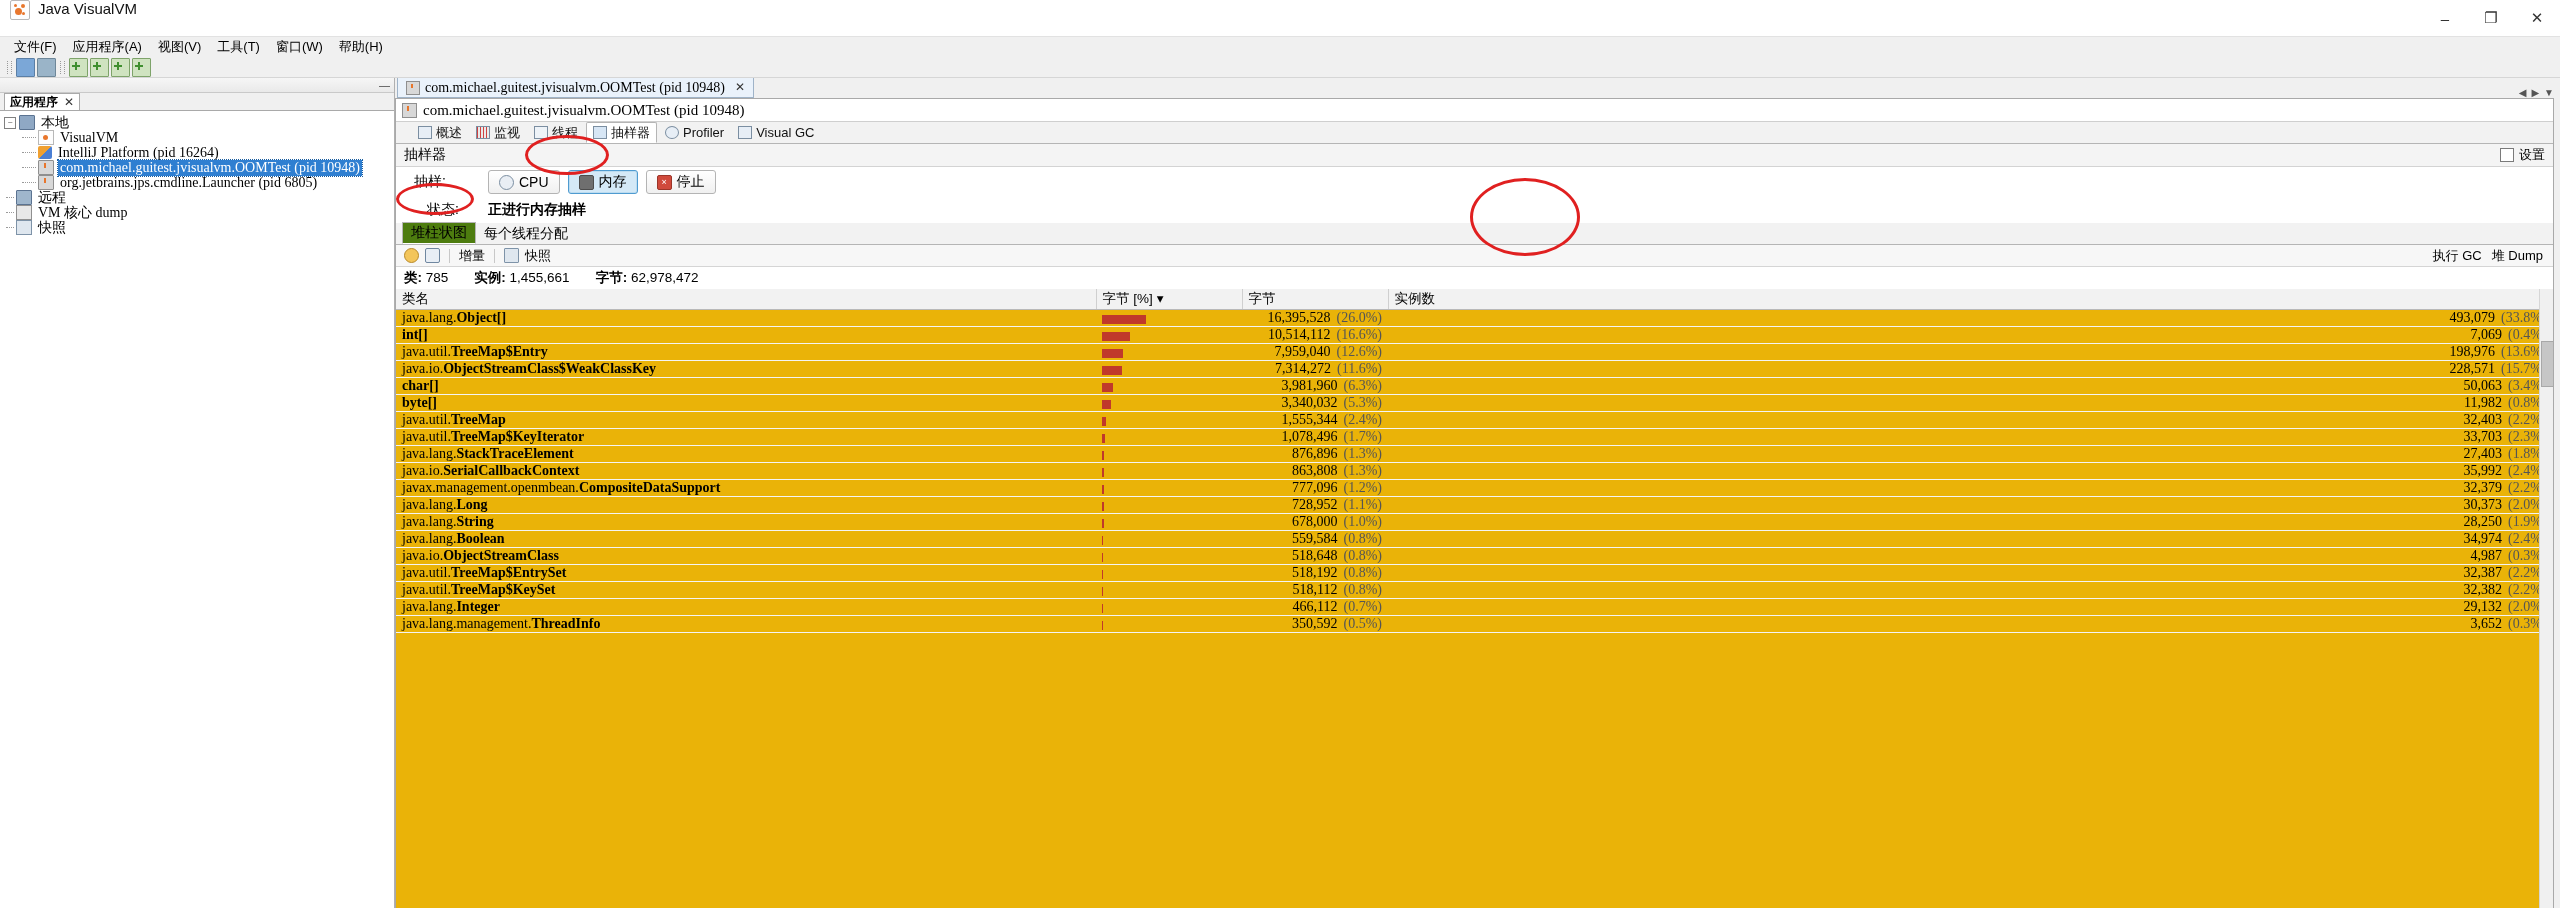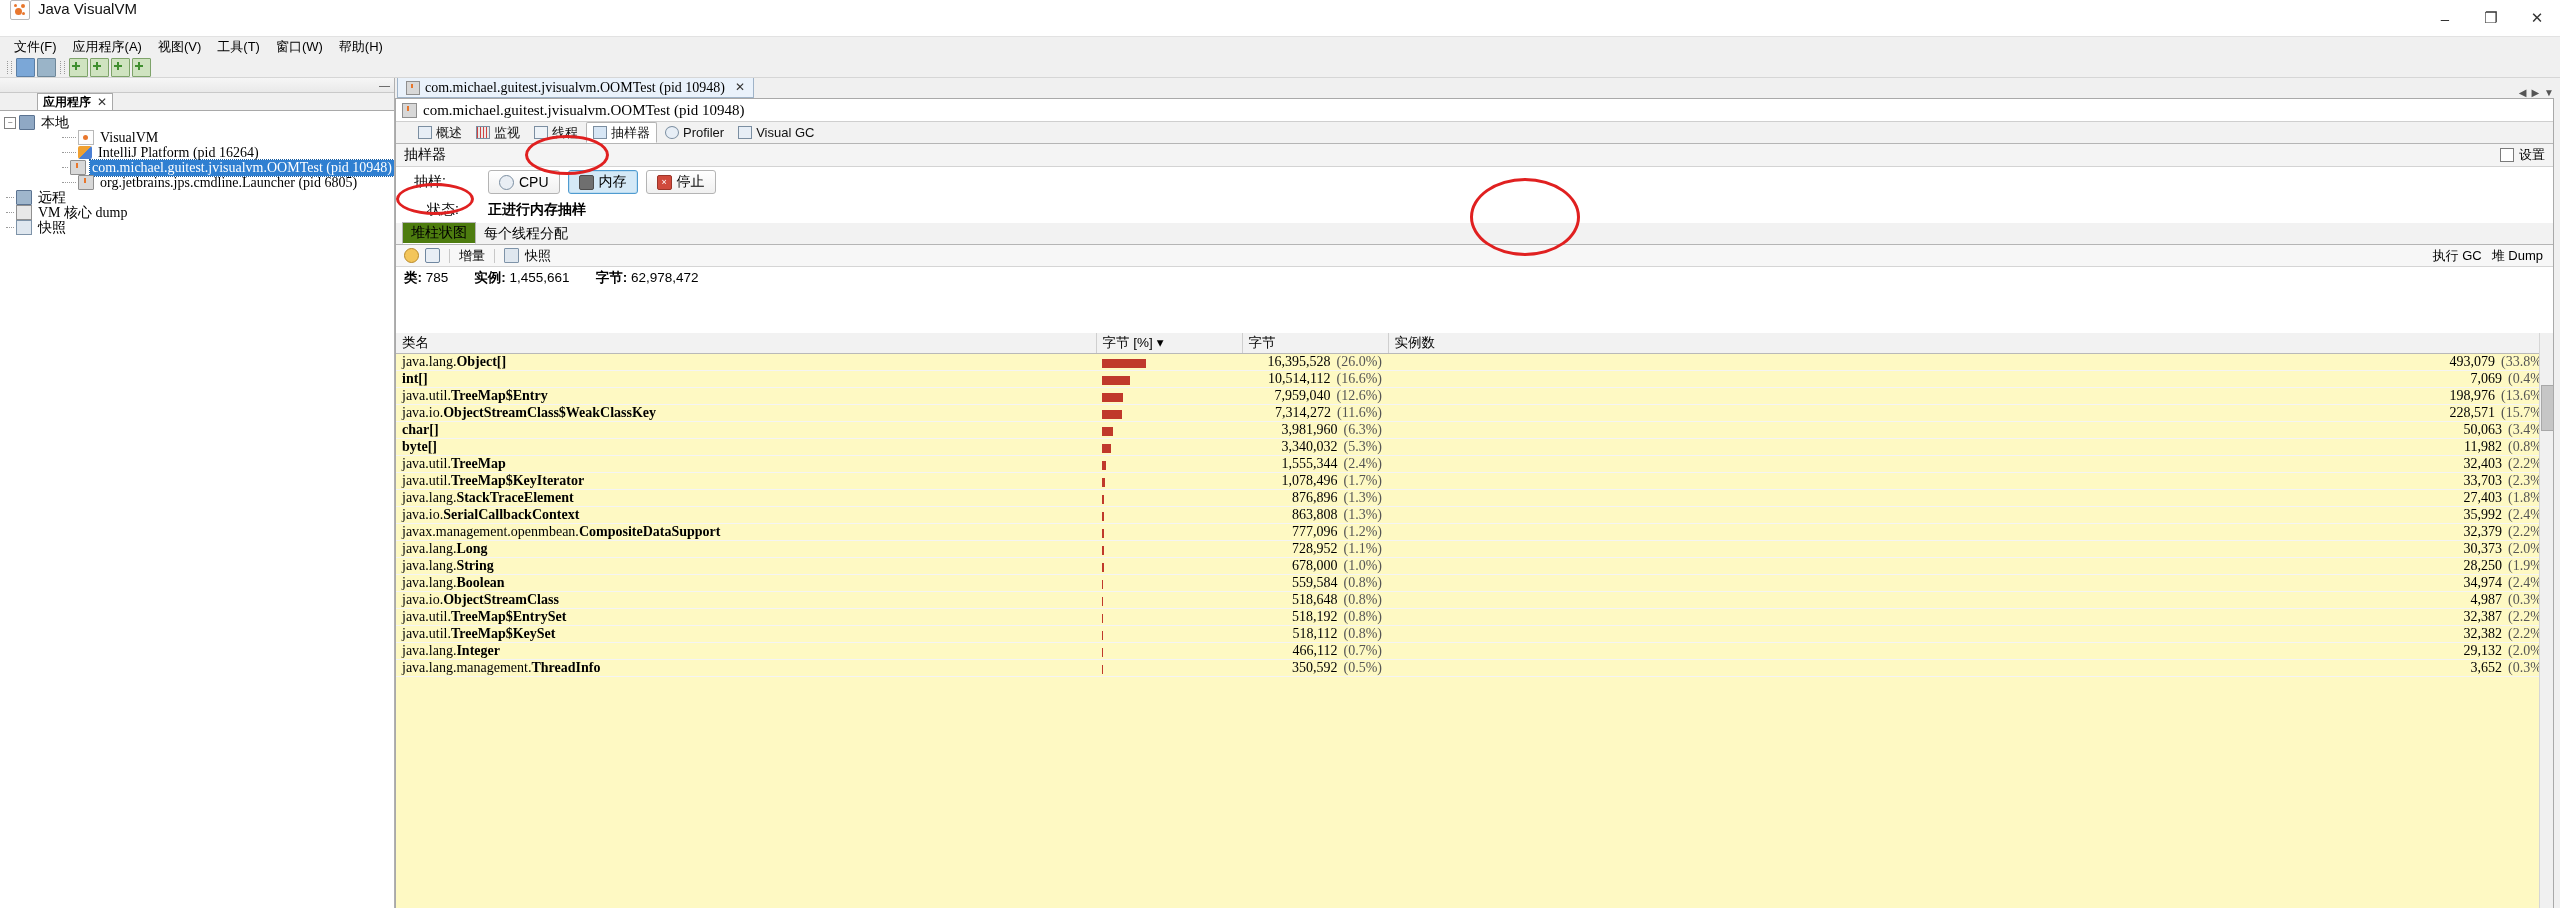--- a/index.html
+++ b/index.html
@@ -32,38 +32,38 @@
   .ic-save{background:#9ab4c8;border:1px solid #6e8799;border-radius:1px;}
   .ic-plus{background:#cfe3c0;border:1px solid #7ea36a;border-radius:1px;position:relative;}
   .ic-plus:after{content:"";position:absolute;left:2px;top:6px;width:8px;height:2px;background:#3f8f2f;}
   .ic-plus:before{content:"";position:absolute;left:5px;top:3px;width:2px;height:8px;background:#3f8f2f;}
   
   .body-wrap{display:flex;height:832px;}
   
   .left-dock{width:394px;background:#f0f0f0;display:flex;flex-direction:column;border-right:1px solid #b0b0b0;}
   .dock-head{height:14px;background:linear-gradient(#f6f6f6,#e9e9e9);border-bottom:1px solid #c9c9c9;display:flex;align-items:center;justify-content:flex-end;padding-right:4px;}
   .dock-min{font-size:11px;color:#444;line-height:8px;}
-  .dock-tabrow{height:17px;background:#f0f0f0;display:flex;align-items:flex-end;border-bottom:1px solid #a9a9a9;padding-left:33px;}
+  .dock-tabrow{height:17px;background:#f0f0f0;display:flex;align-items:flex-end;border-bottom:1px solid #a9a9a9;}
   .dock-tab{height:16px;background:#fff;border:1px solid #a9a9a9;border-bottom:none;display:flex;align-items:center;padding:0 5px;font-size:12px;font-weight:bold;margin-left:4px;}
   .dock-tab .x{margin-left:6px;font-weight:normal;font-size:12px;color:#333;}
   .tree{flex:1;background:#fff;padding:4px 0 0 0;overflow:hidden;font-size:13px;}
   .tnode{display:flex;align-items:center;height:15px;white-space:nowrap;padding-left:6px;font-family:"Liberation Serif",serif;font-size:14px;}
   .tnode .twist{width:10px;height:10px;border:1px solid #808080;background:#fff;margin-right:3px;display:flex;align-items:center;justify-content:center;font-size:9px;line-height:9px;color:#333;}
   .tnode .tdash{width:14px;border-top:1px dotted #9a9a9a;margin-right:2px;height:1px;}
   .tn-icon{width:14px;height:13px;margin-right:4px;flex:none;}
   .ic-local{background:#8fa8c4;border:1px solid #5b7391;border-radius:1px;}
   .ic-vvm{background:#fdfdfd;border:1px solid #b8b8b8;position:relative;}
   .ic-vvm:after{content:"";position:absolute;left:4px;top:4px;width:5px;height:5px;background:#e8762c;border-radius:50%;}
   .ic-ij{background:linear-gradient(135deg,#f0a030 50%,#4a7fd4 50%);border-radius:2px;}
   .ic-java{background:#d8d8d8;border:1px solid #8f8f8f;border-radius:1px;position:relative;}
   .ic-java:after{content:"";position:absolute;left:5px;top:2px;width:2px;height:5px;background:#e8762c;}
   .ic-remote{background:#9fb6cc;border:1px solid #5b7391;border-radius:1px;}
   .ic-dump{background:#e8e8e8;border:1px solid #909090;}
   .ic-snap{background:#dfe7ef;border:1px solid #7e93a8;}
-  .tnode.lvl2{padding-left:22px;margin-left:40px;}
+  .tnode.lvl2{padding-left:22px;}
   .tnode.lvl1{padding-left:8px;}
   .tnode.sel .tlabel{background:#2f7fd1;color:#fff;outline:1px dotted #1b5ea0;}
   .tlabel{padding:0 2px;}
   
   .right-area{flex:1;display:flex;flex-direction:column;background:#f0f0f0;overflow:hidden;}
   .doc-tabrow{height:20px;display:flex;align-items:flex-end;background:#f0f0f0;position:relative;}
   .doc-tab{height:19px;background:#eaf2fb;border:1px solid #9fb3c8;border-bottom:1px solid #9fb3c8;display:flex;align-items:center;padding:0 8px;font-family:"Liberation Serif",serif;font-size:14px;margin-left:2px;}
   .doc-tab .ji{width:12px;height:12px;margin-right:5px;background:#d8d8d8;border:1px solid #8f8f8f;position:relative;}
   .doc-tab .ji:after{content:"";position:absolute;left:4px;top:2px;width:2px;height:4px;background:#e8762c;}
   .doc-tab .x{margin-left:10px;font-size:12px;color:#333;}
@@ -97,21 +97,21 @@
   .htab{height:20px;padding:0 8px;display:flex;align-items:center;font-size:14px;}
   .htab.active{background:#4d7c0f;border:1px solid #b5b5b5;border-bottom-color:#fff;}
   .heap-toolbar{height:21px;display:flex;align-items:center;background:#f7f7f7;border-bottom:1px solid #d5d5d5;padding-left:8px;gap:6px;font-size:13px;}
   .htb-ic{width:13px;height:13px;border-radius:50%;border:1px solid #b88a2a;background:#f3c55a;}
   .htb-ic.refresh{border-radius:2px;background:#e8eef5;border-color:#6f87a0;}
   .htb-sep{width:1px;height:14px;background:#c8c8c8;margin:0 3px;}
   .htb-ic.snap{border-radius:1px;background:#dfe7ef;border-color:#7e93a8;}
   .heap-right{margin-left:auto;display:flex;align-items:center;gap:10px;padding-right:10px;font-size:13px;}
   .summary{height:22px;display:flex;align-items:center;padding-left:8px;gap:26px;font-size:13.5px;}
   
-  .tbl-wrap{flex:1;overflow:hidden;position:relative;background:#fef9c3;margin-top:44px;}
+  .tbl-wrap{flex:1;overflow:hidden;position:relative;background:#eab308;}
   table.cls{border-collapse:collapse;width:100%;table-layout:fixed;font-size:13px;}
   table.cls th{background:#f2f2f2;border-right:1px solid #cfcfcf;border-bottom:1px solid #b9b9b9;height:20px;font-weight:normal;text-align:left;padding:0 6px;font-size:13.5px;}
   table.cls td{height:15.3px;border-bottom:1px solid #f4f4f4;padding:0 6px;white-space:nowrap;overflow:hidden;font-family:"Liberation Serif",serif;font-size:14px;}
   td.name{font-family:"Liberation Serif",serif;}
   td.name b{font-weight:bold;}
   td.bar{padding:0;position:relative;}
   .barfill{height:9px;background:#c0392b;margin-top:3px;}
   td.num{text-align:right;font-family:"Liberation Serif",serif;}
   td.num .pct{color:#555;margin-left:6px;}
   .colw-name{width:700px;}

